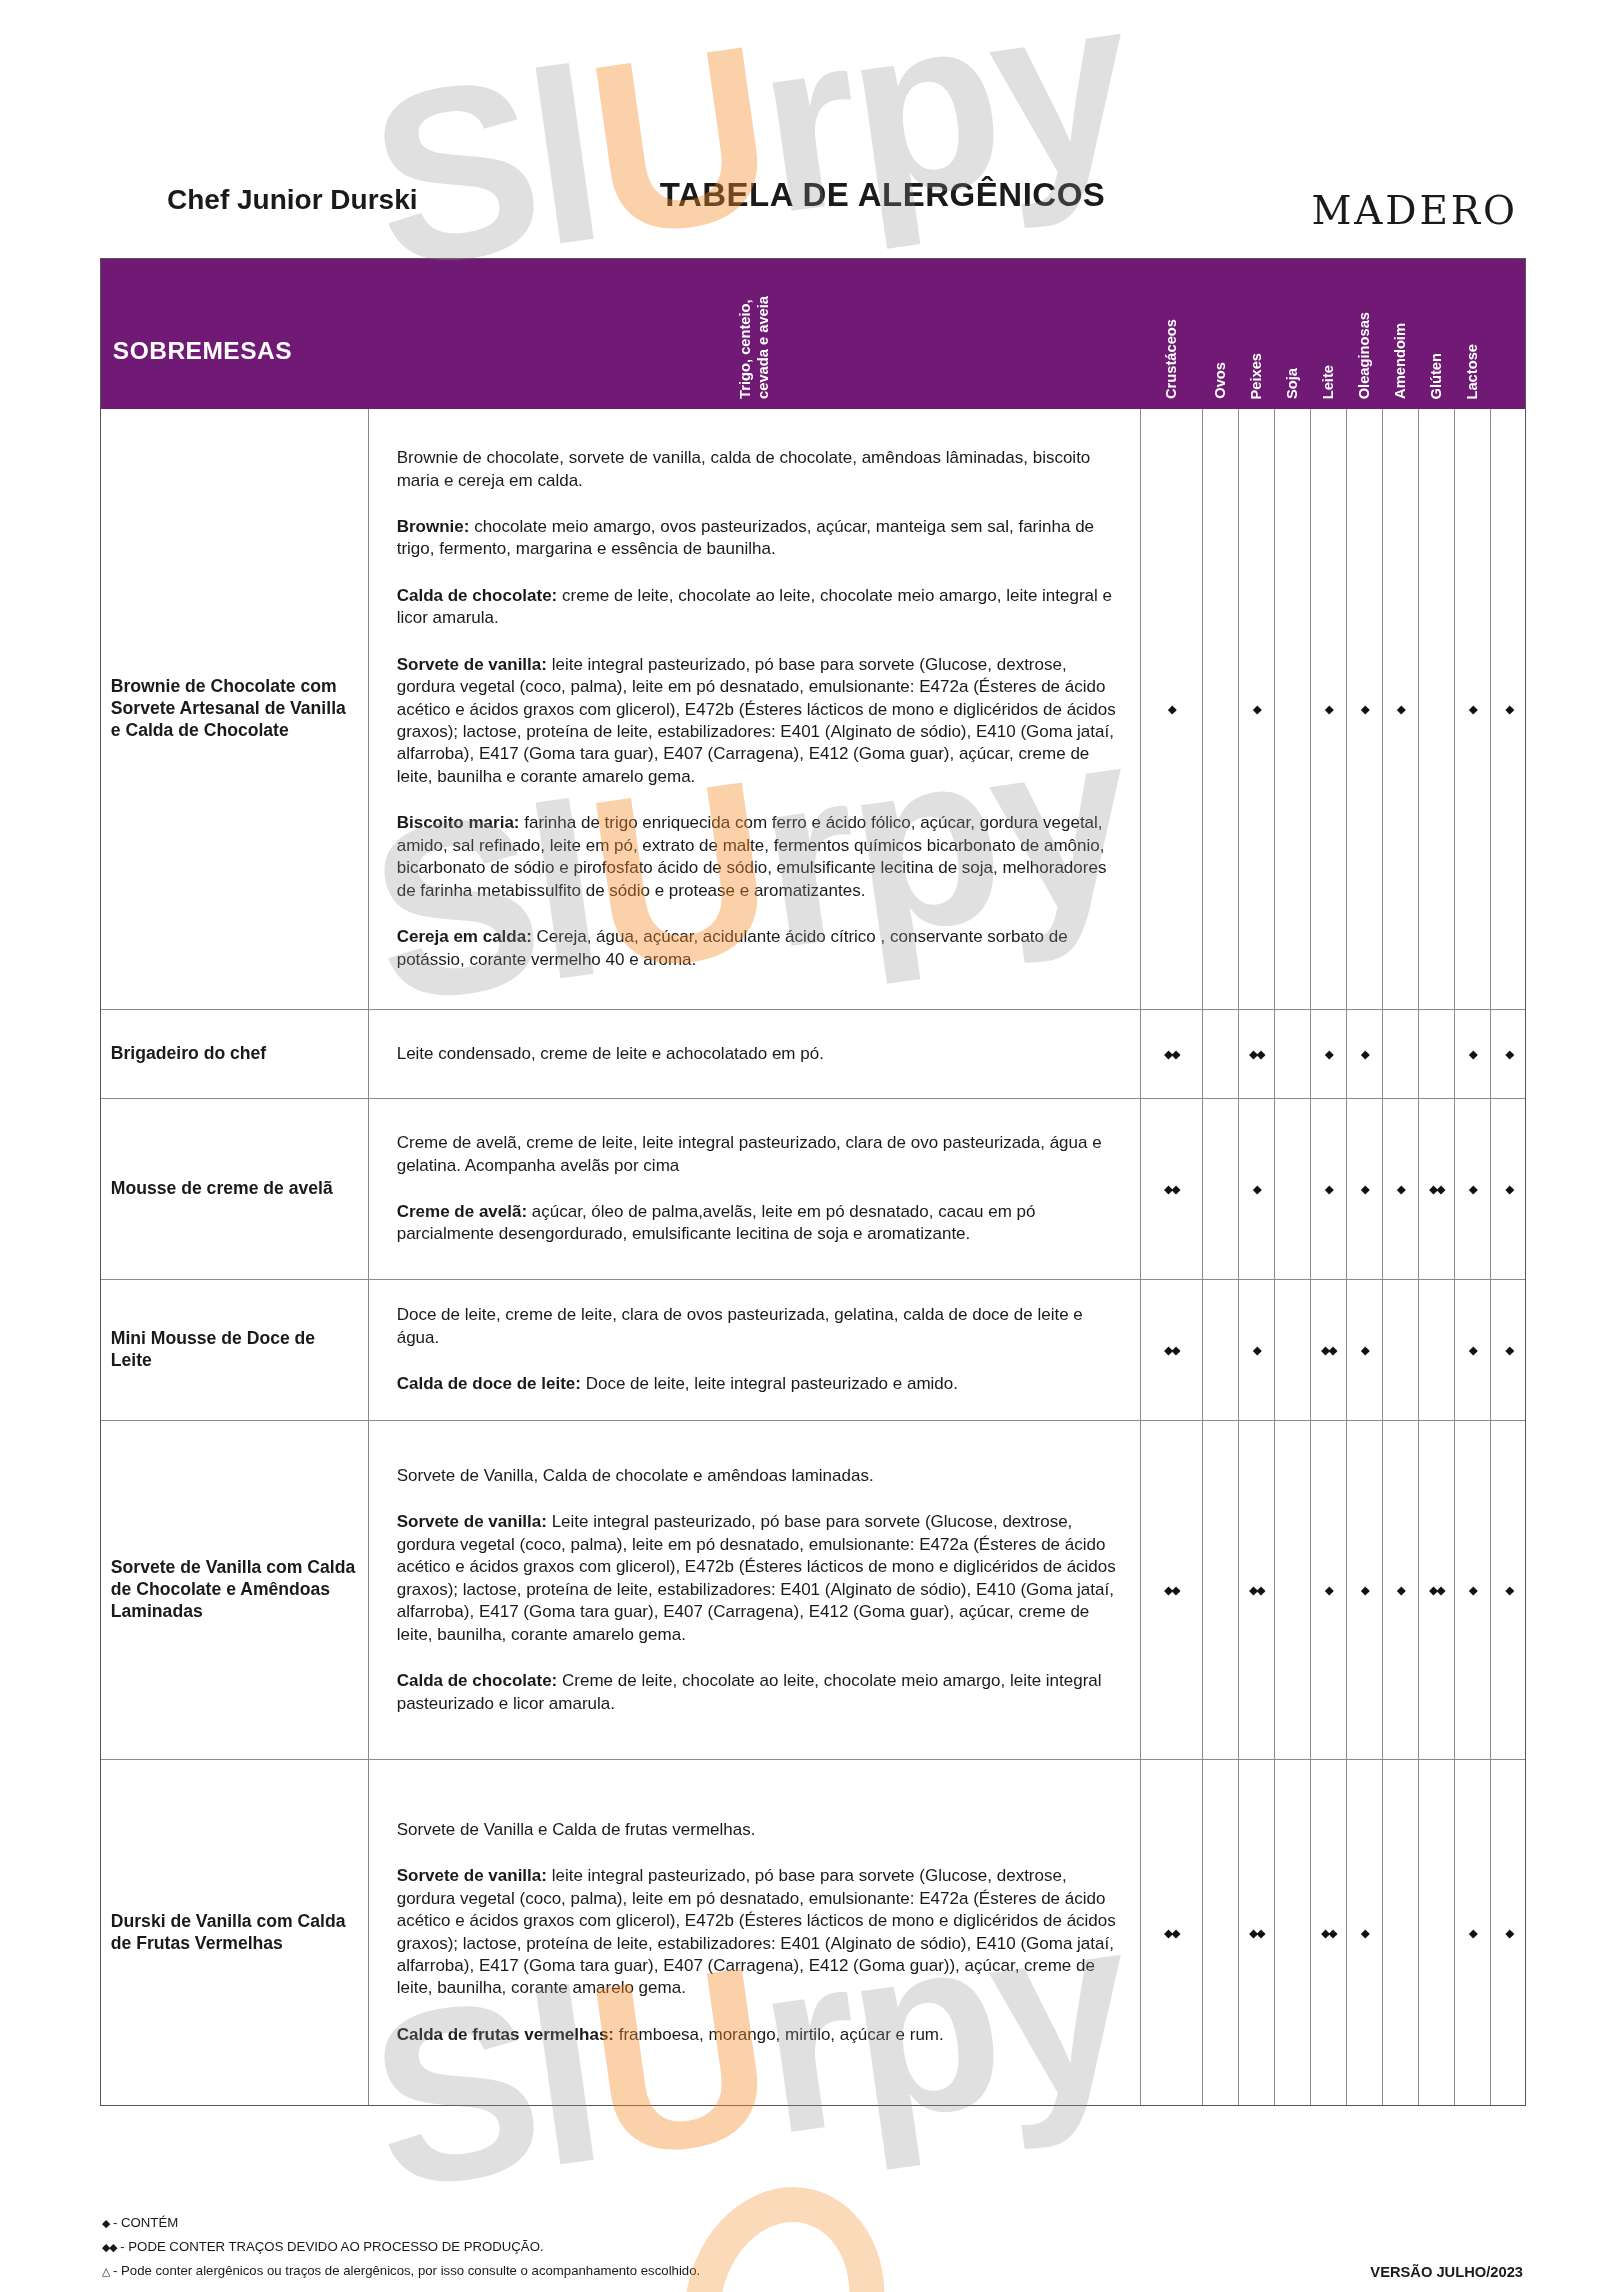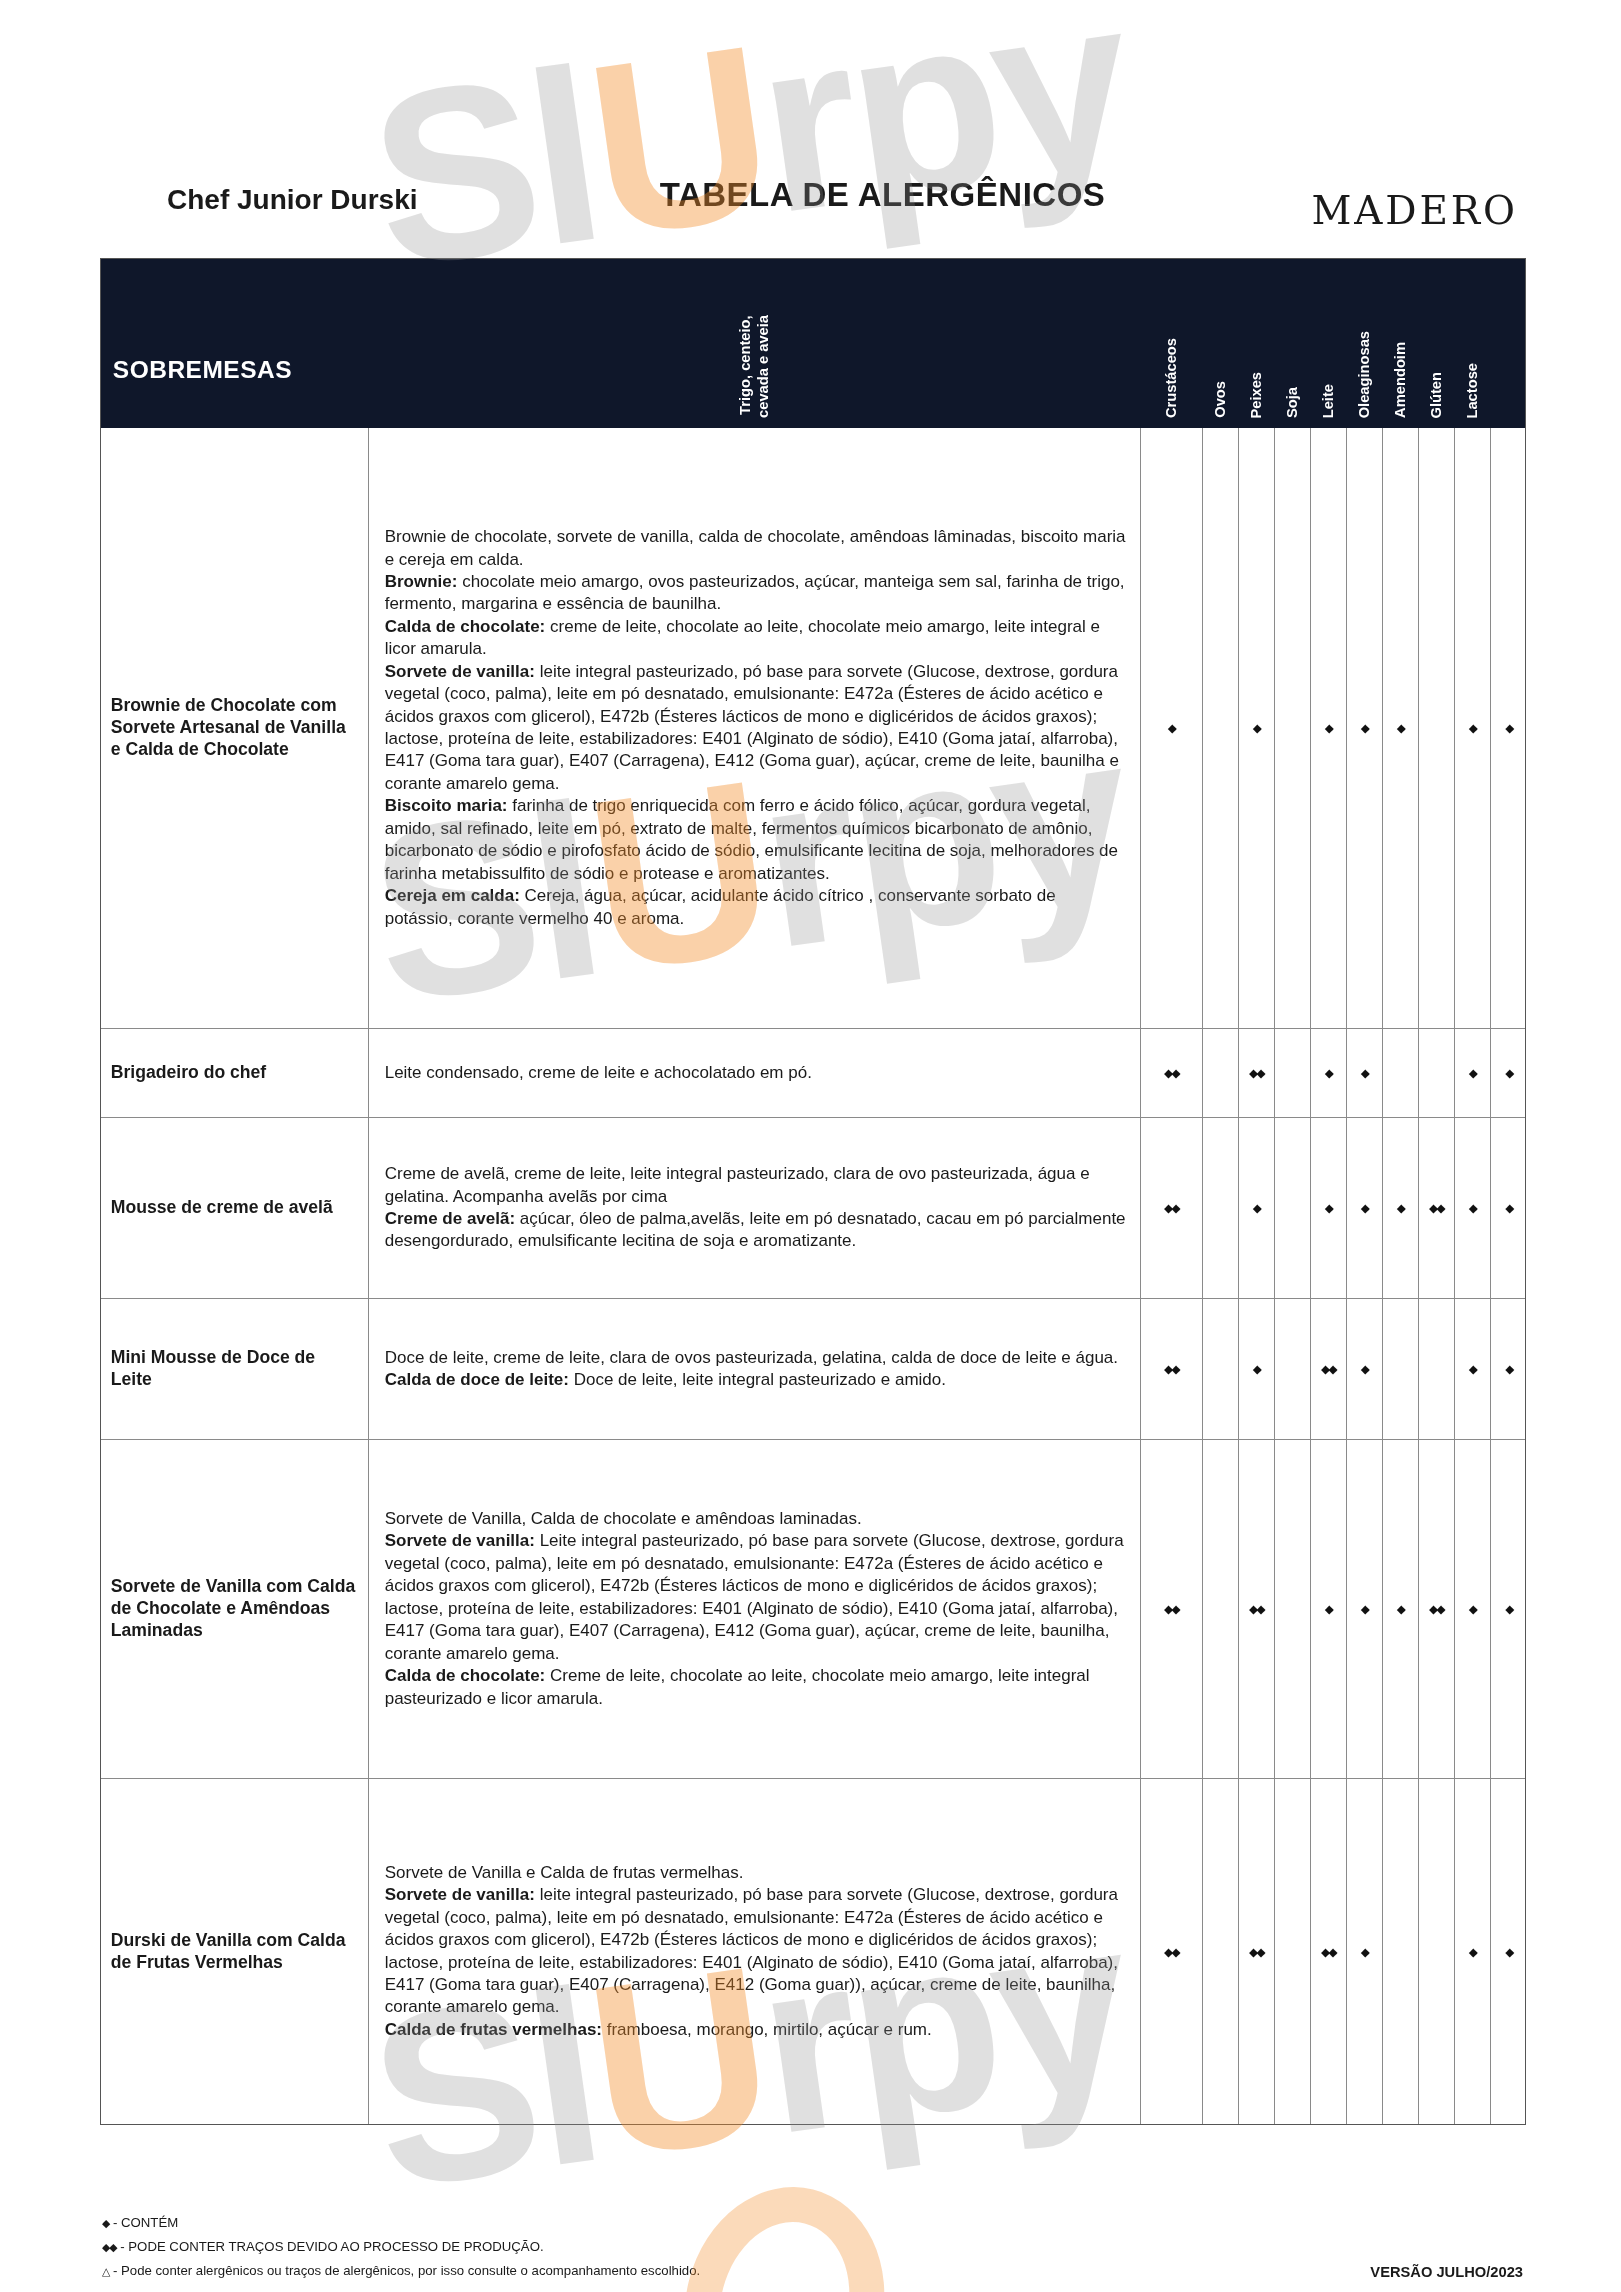--- a/index.html
+++ b/index.html
@@ -16,21 +16,21 @@
   .doc-title{position:absolute;left:608px;top:176px;width:549px;text-align:center;font-size:33px;font-weight:bold;letter-spacing:0.5px;}
   .brand{position:absolute;right:103px;top:188px;font-family:"DejaVu Serif","Liberation Serif",serif;font-size:39px;letter-spacing:2.9px;font-weight:500;}
   
   .allergen-table{
     position:absolute;left:100px;top:258px;width:1424px;
     border:1px solid #555;
   }
   .thead{
     display:grid;
     grid-template-columns:268px 772px 62px repeat(9,36px);
-    background:#0f172a;height:169px;text-align:right;
+    background:#701a75;height:150px;
   }
   .hcat{display:flex;align-items:flex-end;padding:0 0 44px 11.8px;font-size:24.5px;font-weight:bold;color:#fff;letter-spacing:0.5px;}
   .hing{display:flex;align-items:flex-end;padding:0 0 44px 15.7px;font-size:21.6px;font-weight:bold;color:#fff;}
   .hcell{display:flex;align-items:flex-end;justify-content:center;padding-bottom:9.8px;overflow:hidden;}
   .vtext{
     writing-mode:vertical-rl;transform:rotate(180deg);
     white-space:pre-line;
     color:#fff;font-weight:bold;font-size:14.7px;line-height:1.2;
   }
   .trow{
@@ -50,21 +50,21 @@
   .namecell{
     display:flex;flex-direction:column;justify-content:center;
     padding:7.8px 7.8px 7.8px 9.8px;
     font-weight:bold;font-size:17.6px;line-height:1.25;
   }
   .ingcell{
     display:flex;flex-direction:column;justify-content:center;
     padding:9.8px 11.8px 9.8px 15.7px;
     font-size:17px;line-height:1.32;
   }
-  .ingcell p{margin:0;}
+  .ingcell p{margin:12px;}
   .markcell{
     display:flex;align-items:center;justify-content:center;
     font-size:11.8px;letter-spacing:-1.5px;color:#111;
   }
   
   .legend{position:absolute;left:102px;top:2211px;font-size:13.2px;line-height:1.8;}
   .legend-line{white-space:nowrap;}
   .lsym{font-size:10.8px;letter-spacing:-1px;}
   .version{position:absolute;right:98px;top:2264px;font-size:14.7px;font-weight:bold;}
   

